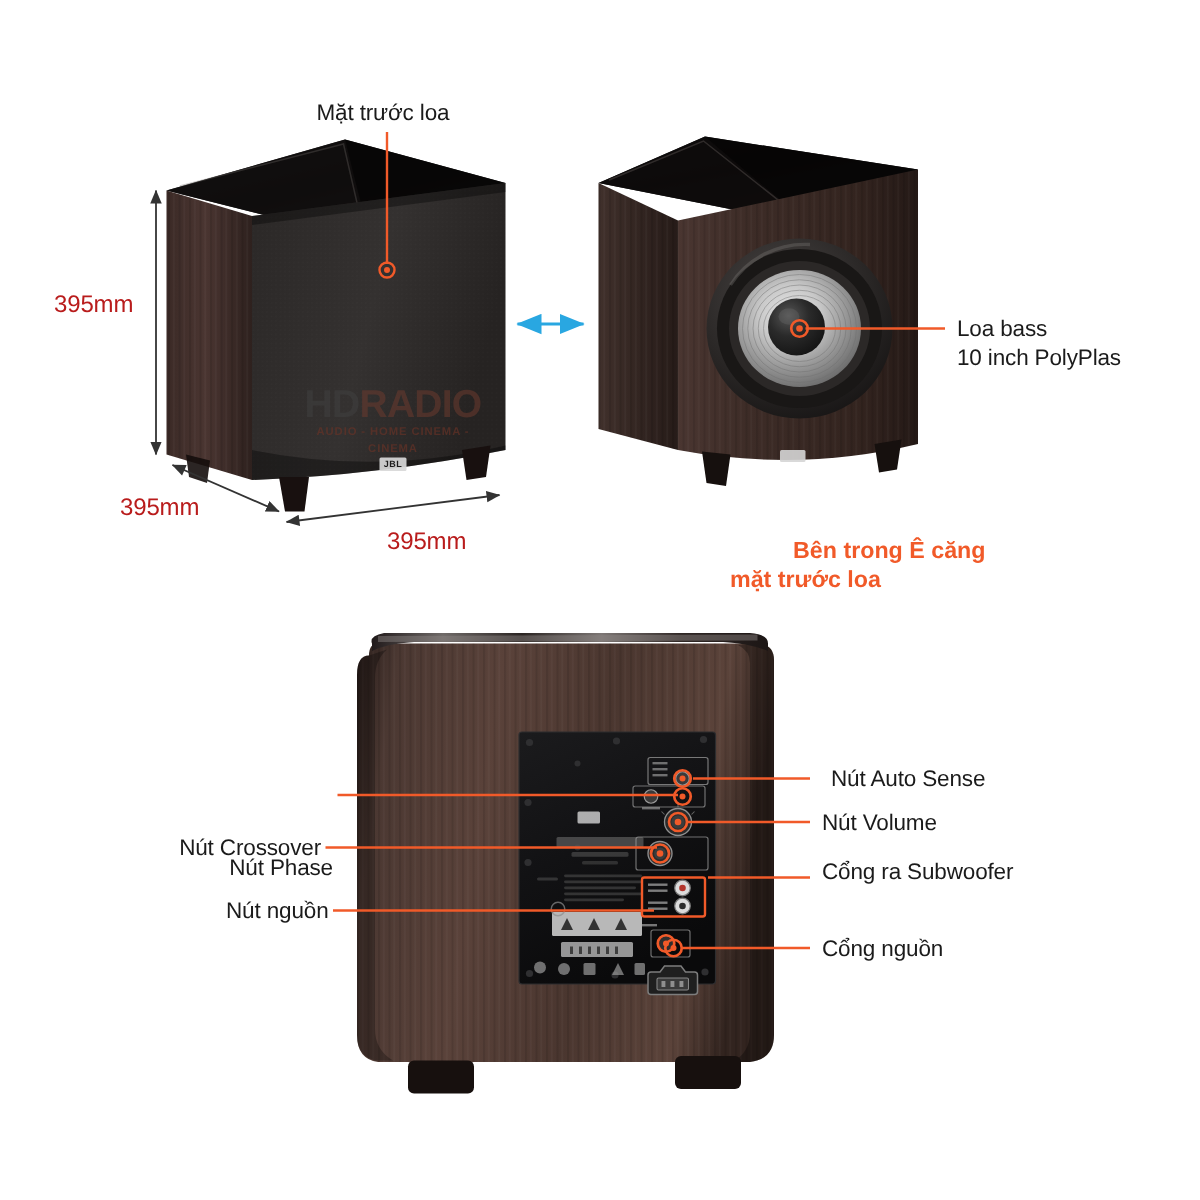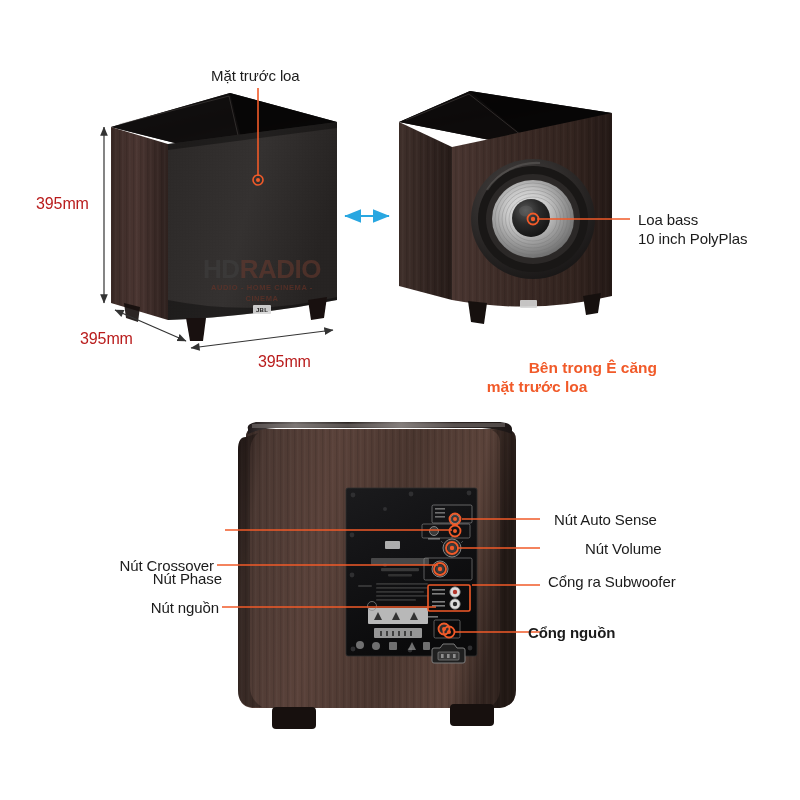--- a/index.html
+++ b/index.html
@@ -452,17 +452,17 @@
   <div class="lbl" style="left:638px; top:229px;">10 inch PolyPlas</div>
 
   <div class="orange-txt" style="left:417px; top:358px; width:240px;text-align:right;">Bên trong Ê căng</div>
   <div class="orange-txt" style="left:417px; top:377px; width:240px;">mặt trước loa</div>
 
   <div class="lbl right-al" style="left:22px; top:521px; width:200px;margin-top:48px;">Nút Phase</div>
   <div class="lbl right-al" style="left:22px; top:556px; width:192px;">Nút Crossover</div>
   <div class="lbl right-al" style="left:22px; top:598px; width:197px;">Nút nguồn</div>
 
   <div class="lbl" style="left:542px; top:510px;margin-left:12px;">Nút Auto Sense</div>
-  <div class="lbl" style="left:548px; top:539px;margin-left:37px;">Nút Volume</div>
+  <div class="lbl" style="left:548px; top:539px;">Nút Volume</div>
   <div class="lbl" style="left:548px; top:572px;">Cổng ra Subwoofer</div>
-  <div class="lbl" style="left:528px; top:623px;font-weight:bold;">Cổng nguồn</div>
+  <div class="lbl" style="left:548px; top:623px;">Cổng nguồn</div>
 
 </div>
 
 </body></html>

